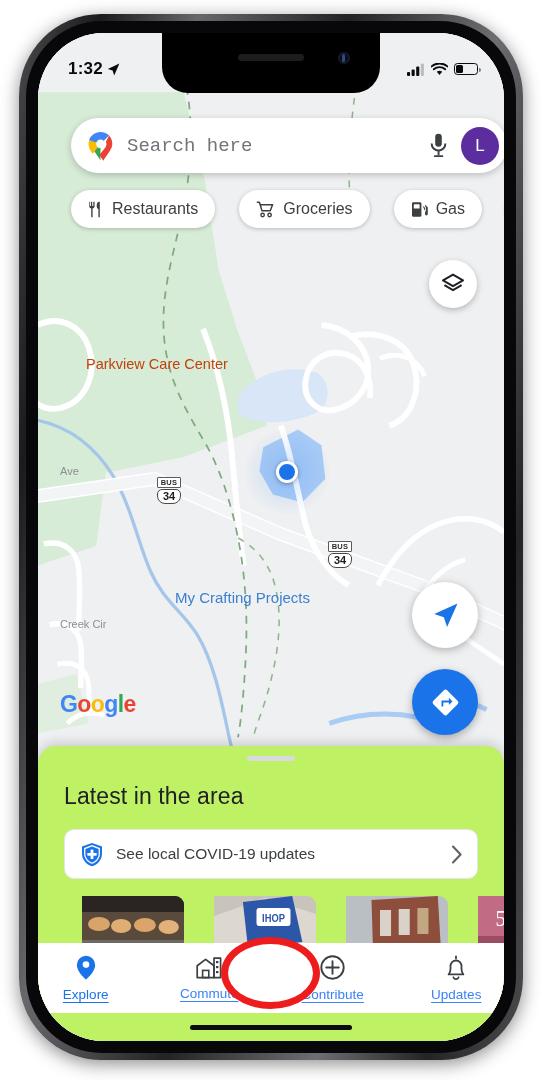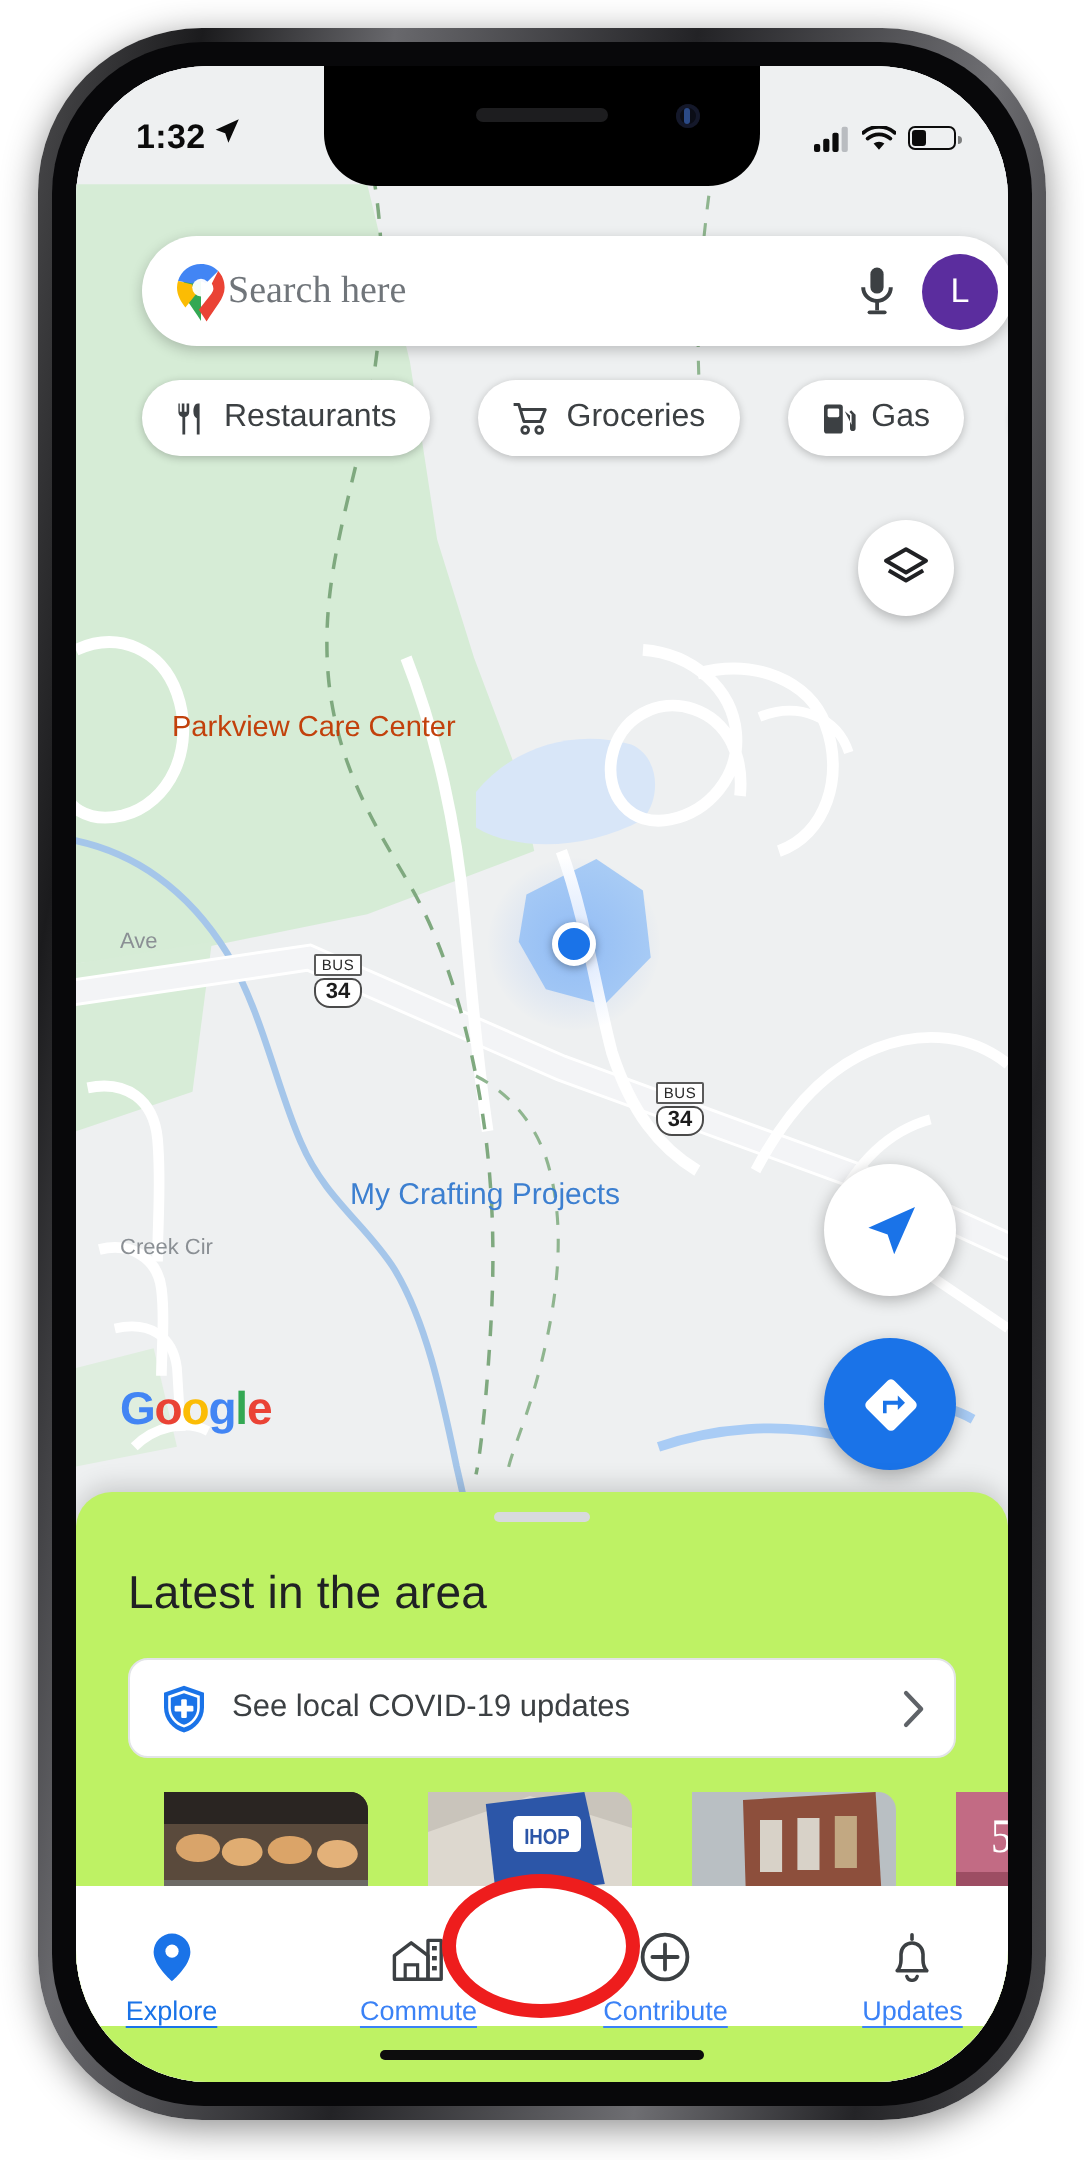--- a/index.html
+++ b/index.html
@@ -52,21 +52,21 @@
     content:""; position:absolute; left:4px; top:2px; width:3px; height:8px;
     border-radius:2px; background:#2b4a86;
   }
 
   
   .statusbar{
     position:absolute; top:0; left:0; right:0; height:60px; z-index:35;
     display:flex; align-items:center; justify-content:space-between;
     padding:12px 26px 0 30px; pointer-events:none;
   }
-  .sb-left{ display:flex; align-items:flex-start; gap:4px; }
+  .sb-left{ display:flex; align-items:center; gap:4px; }
   .sb-time{ font-size:17px; font-weight:700; color:#0b0b0b; letter-spacing:.2px; }
   .sb-loc{ width:13px; height:13px; display:block; }
   .sb-right{ display:flex; align-items:center; gap:6px; }
   .sb-batt{
     width:24px; height:12px; border:1.6px solid #0b0b0b; border-radius:3.5px;
     position:relative; padding:1.3px;
   }
   .sb-batt::after{
     content:""; position:absolute; right:-4px; top:3.6px;
     width:2px; height:4px; border-radius:0 2px 2px 0; background:rgba(11,11,11,.5);
@@ -81,21 +81,21 @@
     white-space:nowrap; pointer-events:none;
   }
   .lbl-poi{ font-size:14.5px; color:#c2410c; }
   .lbl-road{ font-size:11px; color:#8a8f94; }
   .lbl-biz{ font-size:15px; color:#3c7fd0; }
 
   
   .shield{ position:absolute; width:26px; }
   .shield .bus{
     display:block; width:24px; margin:0 auto; text-align:center;
-    font-size:7.5px; font-weight:400; color:#2b2b2b; letter-spacing:.3px;
+    font-size:7.5px; font-weight:700; color:#2b2b2b; letter-spacing:.3px;
     border:1.2px solid #5a5a5a; background:#fff; border-radius:1px; line-height:9px;
   }
   .shield .num{
     display:block; width:24px; margin:1px auto 0; text-align:center;
     font-size:11px; font-weight:700; color:#1c1c1c; background:#fff;
     border:1.4px solid #4a4a4a; border-radius:5px 5px 8px 8px; line-height:13px;
   }
 
   
   .pin{ position:absolute; }
@@ -119,21 +119,22 @@
   .gwatermark span:nth-child(6){color:#EA4335}
 
   
   .searchbar{
     position:absolute; left:33px; top:85px; width:436px; height:55px;
     background:#fff; border-radius:28px; display:flex; align-items:center;
     padding:0 8px 0 16px; box-shadow:0 2px 7px rgba(0,0,0,.22); z-index:20;
   }
   .search-input{
     flex:1; border:none; outline:none; background:transparent;
-    font-family:Liberation Serif, serif; font-size:19px; color:#3c4043;
+    font-family:Liberation Mono, monospace; font-size:19px; color:#3c4043;
+    margin-left:13px;
   }
   .search-input::placeholder{ color:#70757a; }
   .mic-btn{ width:34px; height:34px; display:flex; align-items:center; justify-content:center; }
   .avatar{
     width:38px; height:38px; border-radius:50%; background:#5b2d9e;
     color:#fff; display:flex; align-items:center; justify-content:center;
     font-size:17px; font-weight:500; margin-left:6px;
   }
 
   
@@ -188,21 +189,21 @@
   .covid-text{ flex:1; font-size:15.5px; color:#3c4043; margin-left:13px; }
 
   
   .thumbs{ display:flex; gap:12px; padding:17px 0 0 26px; }
   .thumb{ width:120px; height:62px; border-radius:9px; overflow:hidden; position:relative; flex:0 0 auto;padding-left:18px; }
   .thumb svg{ display:block; width:100%; height:100%; }
 
   
   .bottomnav{
     position:absolute; left:0; right:0; bottom:28px; height:70px;
-    background:#fff; display:flex; align-items:flex-end; z-index:30;gap:28px;
+    background:#fff; display:flex; align-items:center; z-index:30;gap:28px;
   }
   .navitem{
     flex:1; display:flex; flex-direction:column; align-items:center;
     justify-content:center; gap:7px;
   }
   .navlabel{
     font-size:13.5px; color:#3b82f6; text-decoration:underline;
     text-underline-offset:2.5px;
   }
   .navitem.active .navlabel{ color:#1a73e8; }

